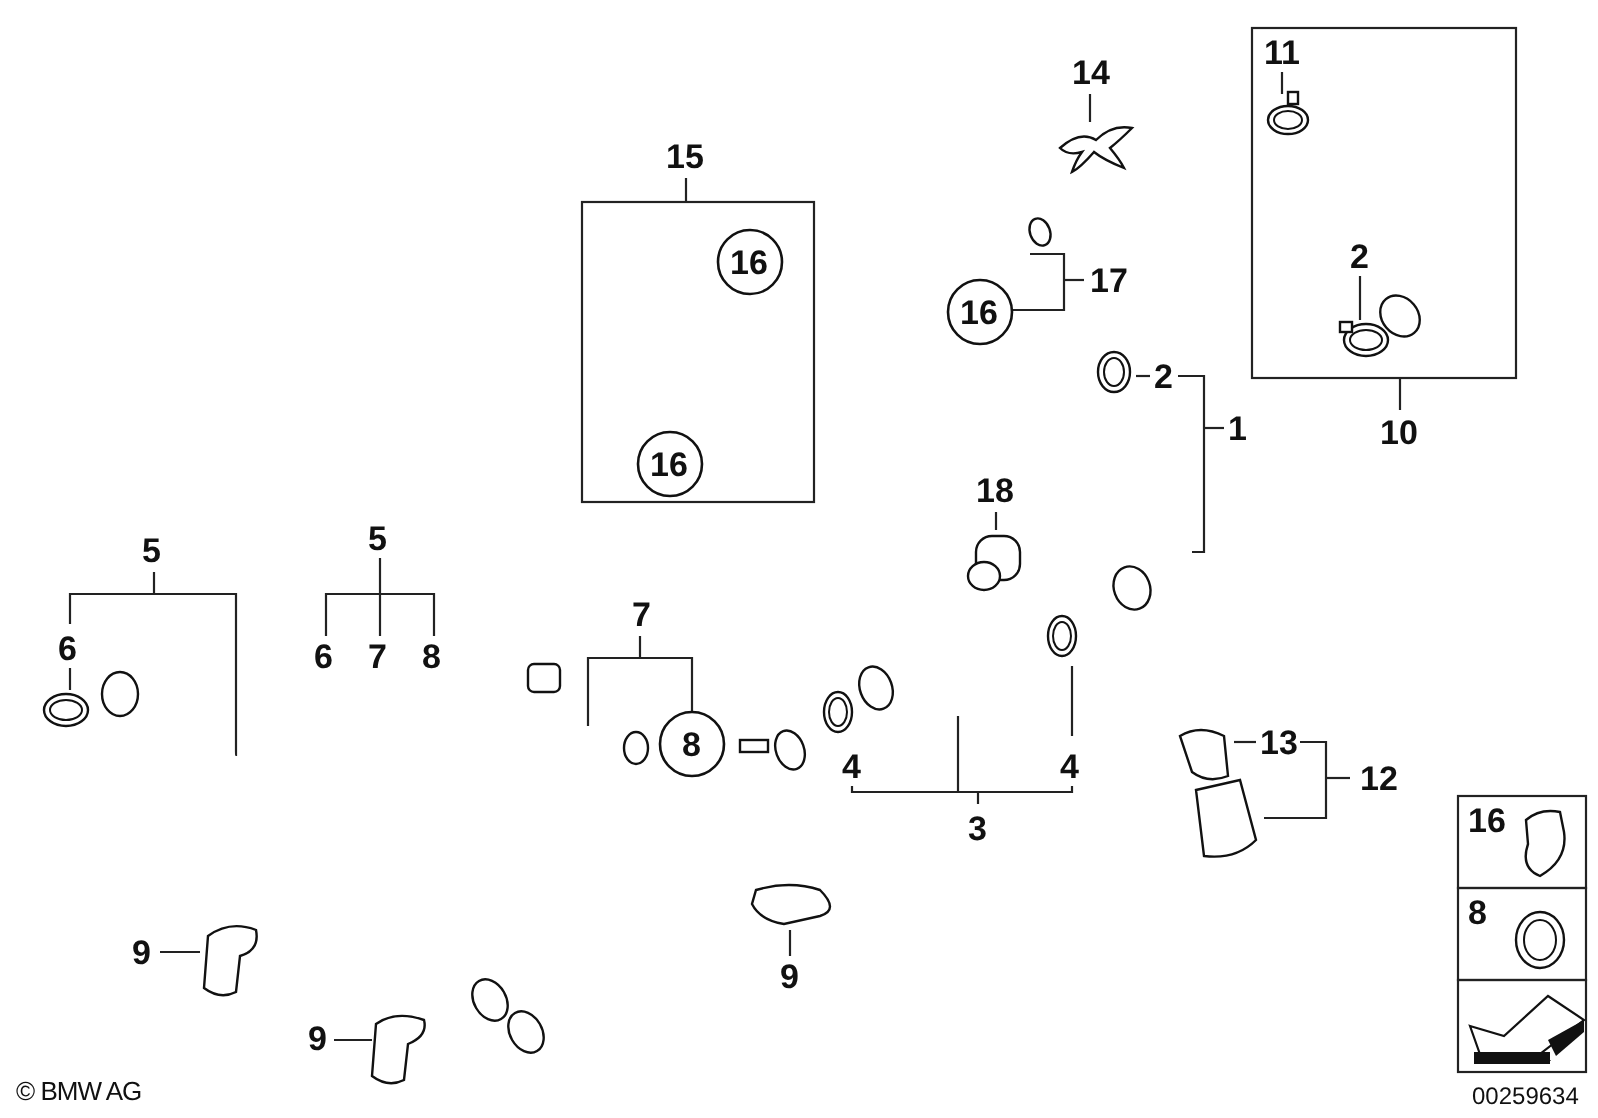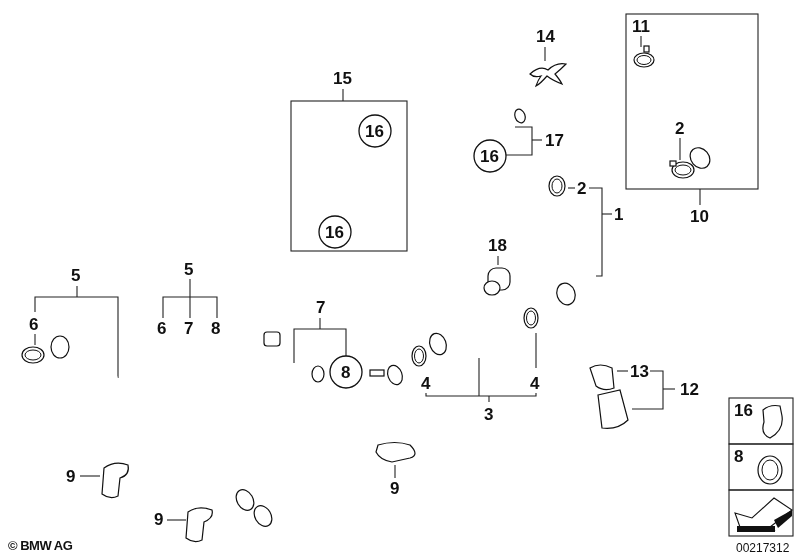--- a/index.html
+++ b/index.html
@@ -7,21 +7,21 @@
          font-family: "Liberation Sans", sans-serif; }
   #diagram { position: absolute; left: 0; top: 0; }
   .lbl { font-family: "Liberation Sans", sans-serif; font-weight: bold; font-size: 17px; fill: #111; }
   .circ-lbl { font-family: "Liberation Sans", sans-serif; font-weight: bold; font-size: 17px; fill: #111; }
   .lead { stroke: #222; stroke-width: 1.1; fill: none; }
   .box { stroke: #222; stroke-width: 1.1; fill: none; }
   .hose-o { stroke: #111; stroke-width: 1.4; fill: none; stroke-linecap: round; stroke-linejoin: round; }
   .hose-i { stroke: #fff; fill: none; stroke-linecap: round; stroke-linejoin: round; }
   .clamp { stroke: #111; stroke-width: 1.2; fill: #fff; }
   .ring { stroke: #111; stroke-width: 1; fill: none; }
-  #copyright { position: absolute; left: 8px; top: 538px; font-size: 13px; font-weight: bold;
+  #copyright { position: absolute; left: 8px; top: 538px; font-size: 13px; font-weight: normal;
                color: #111; letter-spacing: -0.5px; }
   #docnum { position: absolute; left: 736px; top: 541px; font-size: 12px; color: #111; }
 </style>
 </head>
 <body>
 
 <svg id="diagram" width="799" height="559" viewBox="0 0 799 559" xmlns="http://www.w3.org/2000/svg">
 
   <g>
     <rect class="box" x="626" y="14" width="132" height="175"></rect>
@@ -201,13 +201,13 @@
     <rect class="box" x="729" y="490" width="64" height="46"></rect>
     <g>
       <path d="M735,513 L752,518 L774,498 L792,510 L770,527 L774,530 L741,530 Z" fill="#fff" stroke="#111" stroke-width="1.1"></path>
       <rect x="737" y="526" width="38" height="6" fill="#111"></rect>
       <path d="M774,520 L792,510 L792,516 L778,528 Z" fill="#111"></path>
     </g>
   </g>
 </svg>
 
 <div id="copyright">© BMW AG</div>
-<div id="docnum">00217312</div>
+<div id="docnum">00259634</div>
 
 </body></html>

